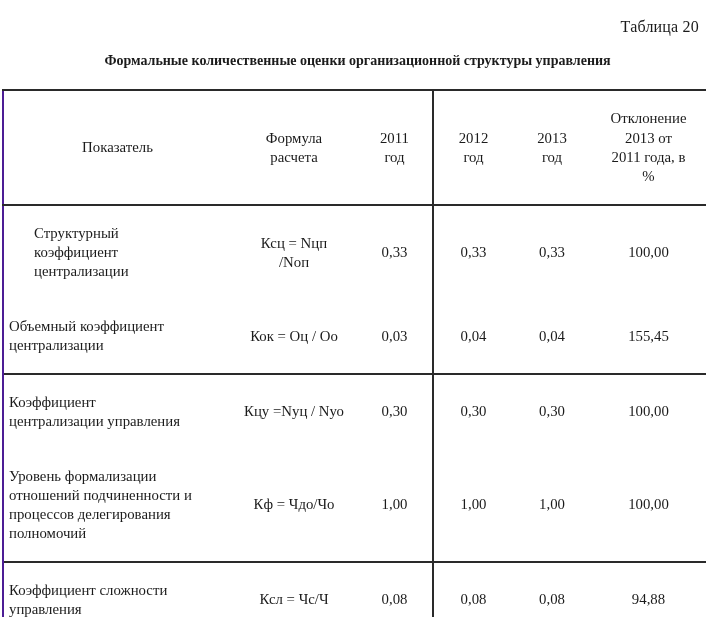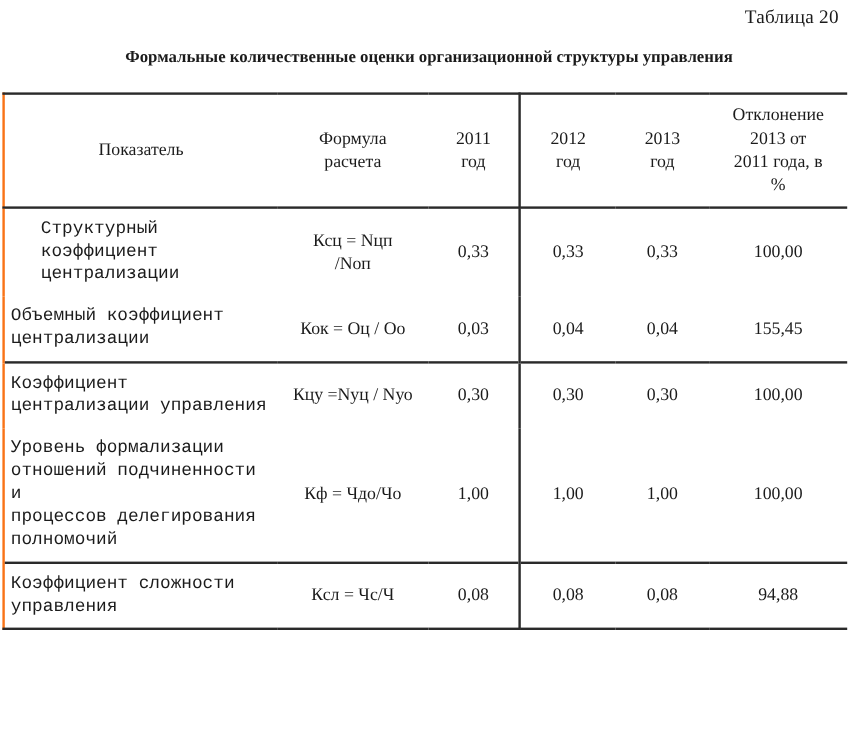--- a/index.html
+++ b/index.html
@@ -8,21 +8,21 @@
     width: 715px;
     height: 617px;
     font-family: "Liberation Serif", "DejaVu Serif", serif;
     color: #1b1b1b;
     overflow: hidden;
   }
   .page { width: 715px; height: 617px; position: relative; }
 
   .table-label {
     text-align: right;
-    padding: 6px 16px 0 0;
+    padding: 18px 16px 0 0;
     font-size: 16px;
     letter-spacing: 0.2px;
   }
 
   .doc-title {
     font-size: 14px;
     font-weight: bold;
     text-align: center;
     line-height: 1.6;
     max-width: 632px;
@@ -42,42 +42,42 @@
   col.c4 { width: 80px;  }
   col.c5 { width: 78px;  }
   col.c6 { width: 115px; }
 
   th, td {
     font-weight: normal;
     vertical-align: middle;
     text-align: center;
     white-space: pre-line;
     line-height: 1.28;
-    padding: 8px 2px;
+    padding: 18px 2px;
   }
 
   
   thead tr th { border-top: 2px solid #2a2a2a; border-bottom: 2px solid #2a2a2a; }
-  th:first-child, td:first-child { border-left: 2px solid #f97316; }
+  th:first-child, td:first-child { border-left: 2px solid #4c1d95; }
   th.vline, td.vline { border-right: 2px solid #2a2a2a; }
   tbody tr.line-top td { border-top: 2px solid #2a2a2a; }
   tbody tr:last-child td { border-bottom: 2px solid #2a2a2a; }
 
   thead tr { height: 78px; }
   tr.r1 { height: 59px; }
   tr.r2 { height: 68px; }
   tr.r3 { height: 36px; margin-left: 36px; }
   tr.r4 { height: 38px; }
   tr.r5 { height: 24px; }
   tr.r6 { height: 68px; margin-left: 12px; }
   tr.r7 { height: 37px; }
   tr.r8 { height: 36px; }
   tr.r9 { height: 40px; }
 
-  td.ind { text-align: left; padding-left: 5px; font-family: Liberation Mono, monospace; }
+  td.ind { text-align: left; padding-left: 5px; }
   tr.r1 td.ind, tr.r2 td.ind { padding-left: 30px; }
   thead th.hdr-dev { line-height: 1.3; }
 </style>
 </head>
 <body>
 
 <div class="page">
 
   <div class="table-label">Таблица 20</div>
 

